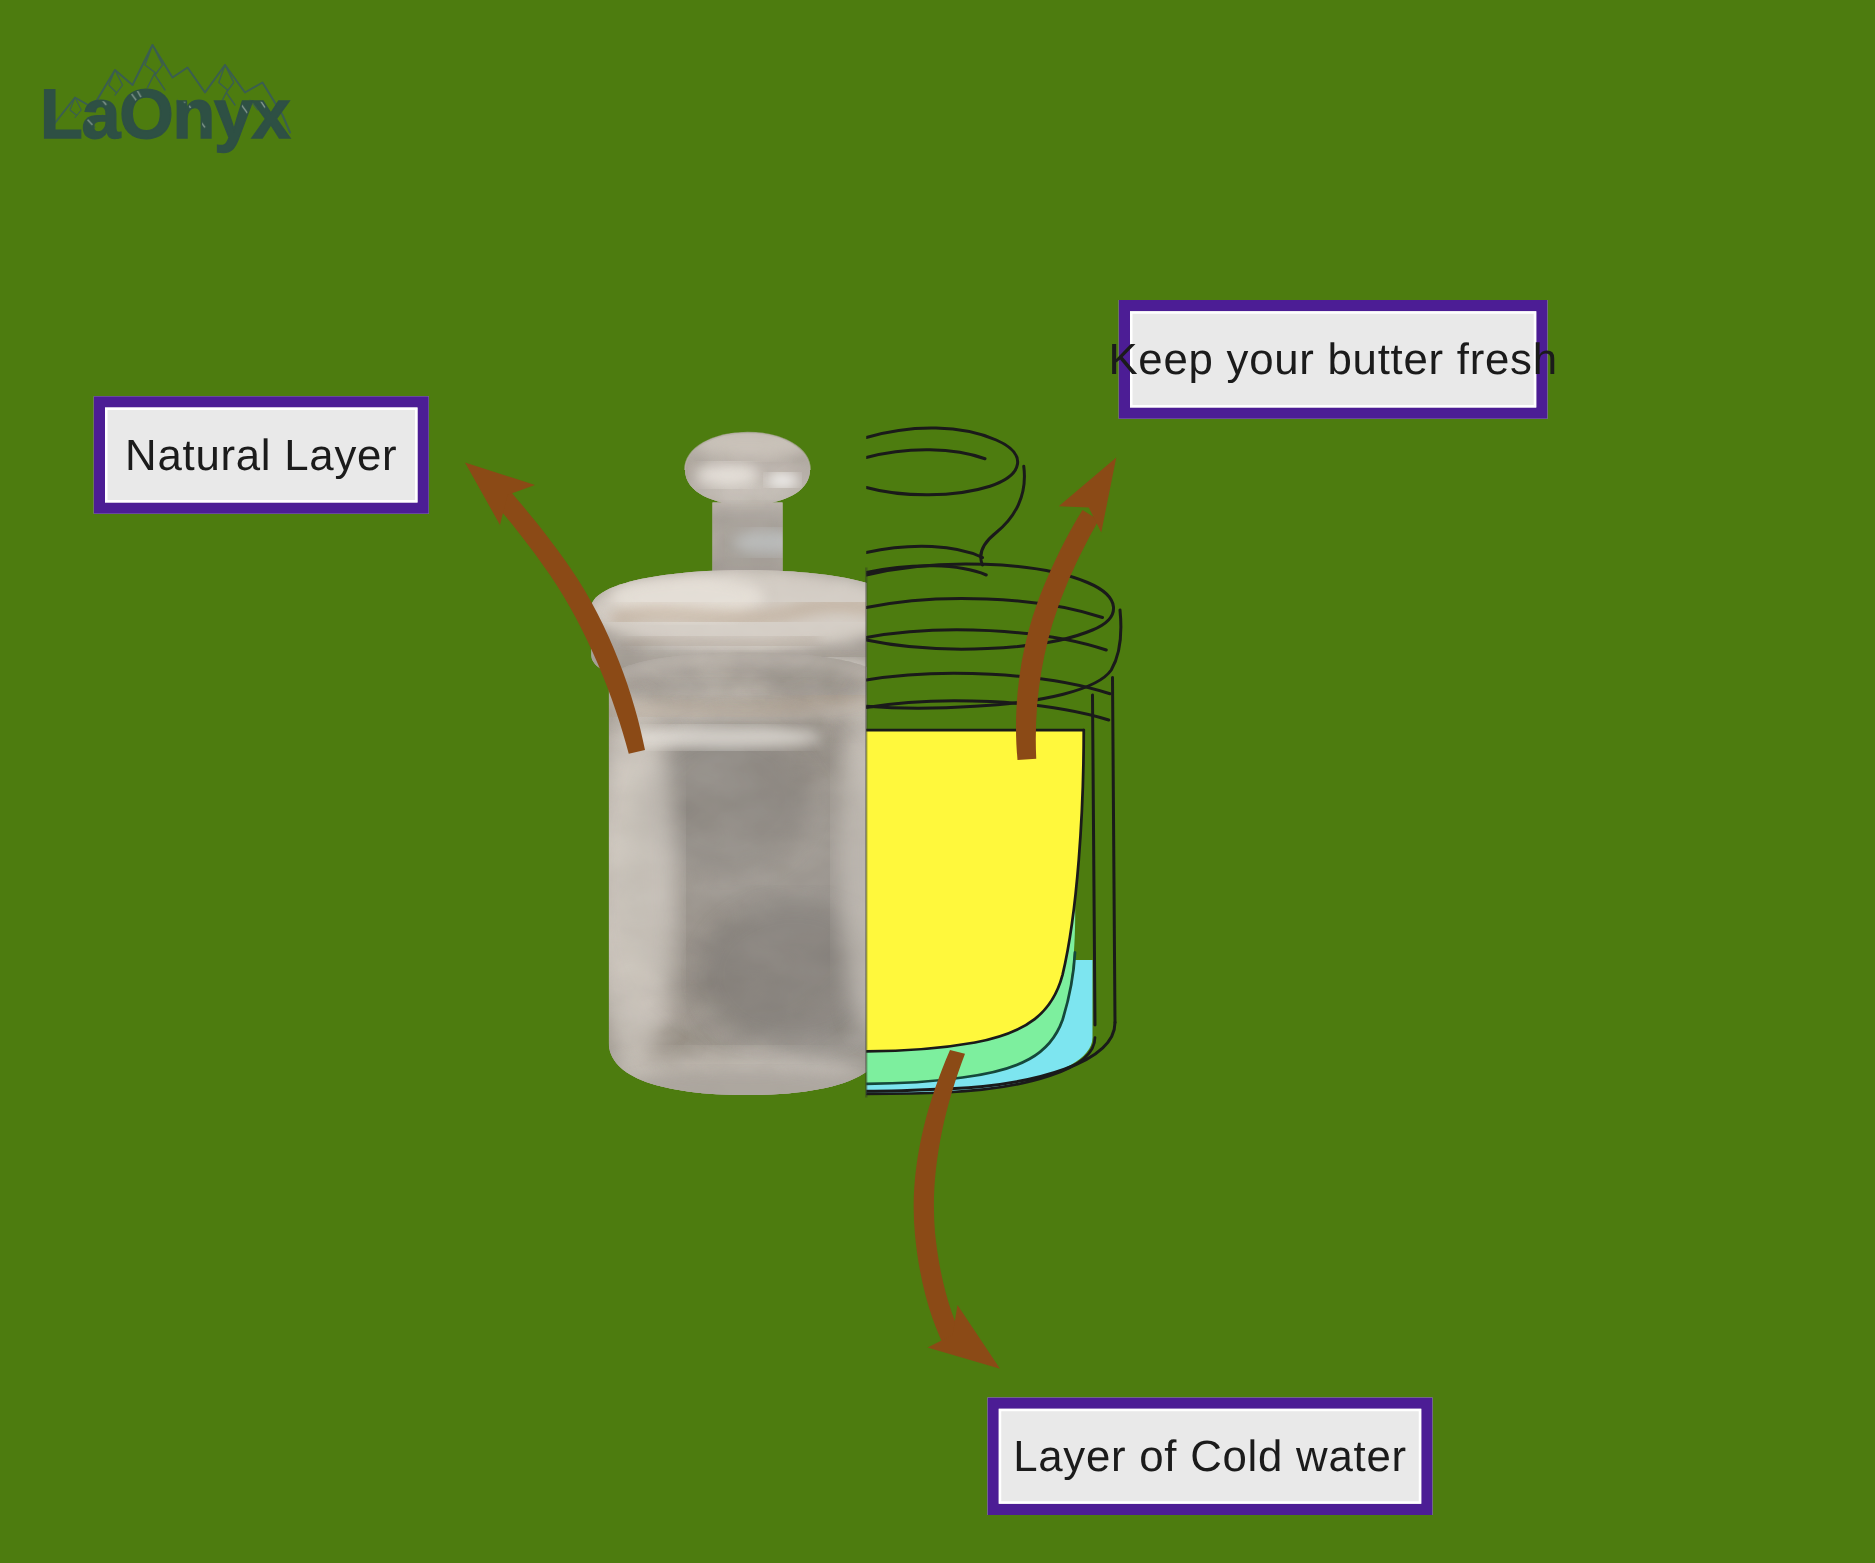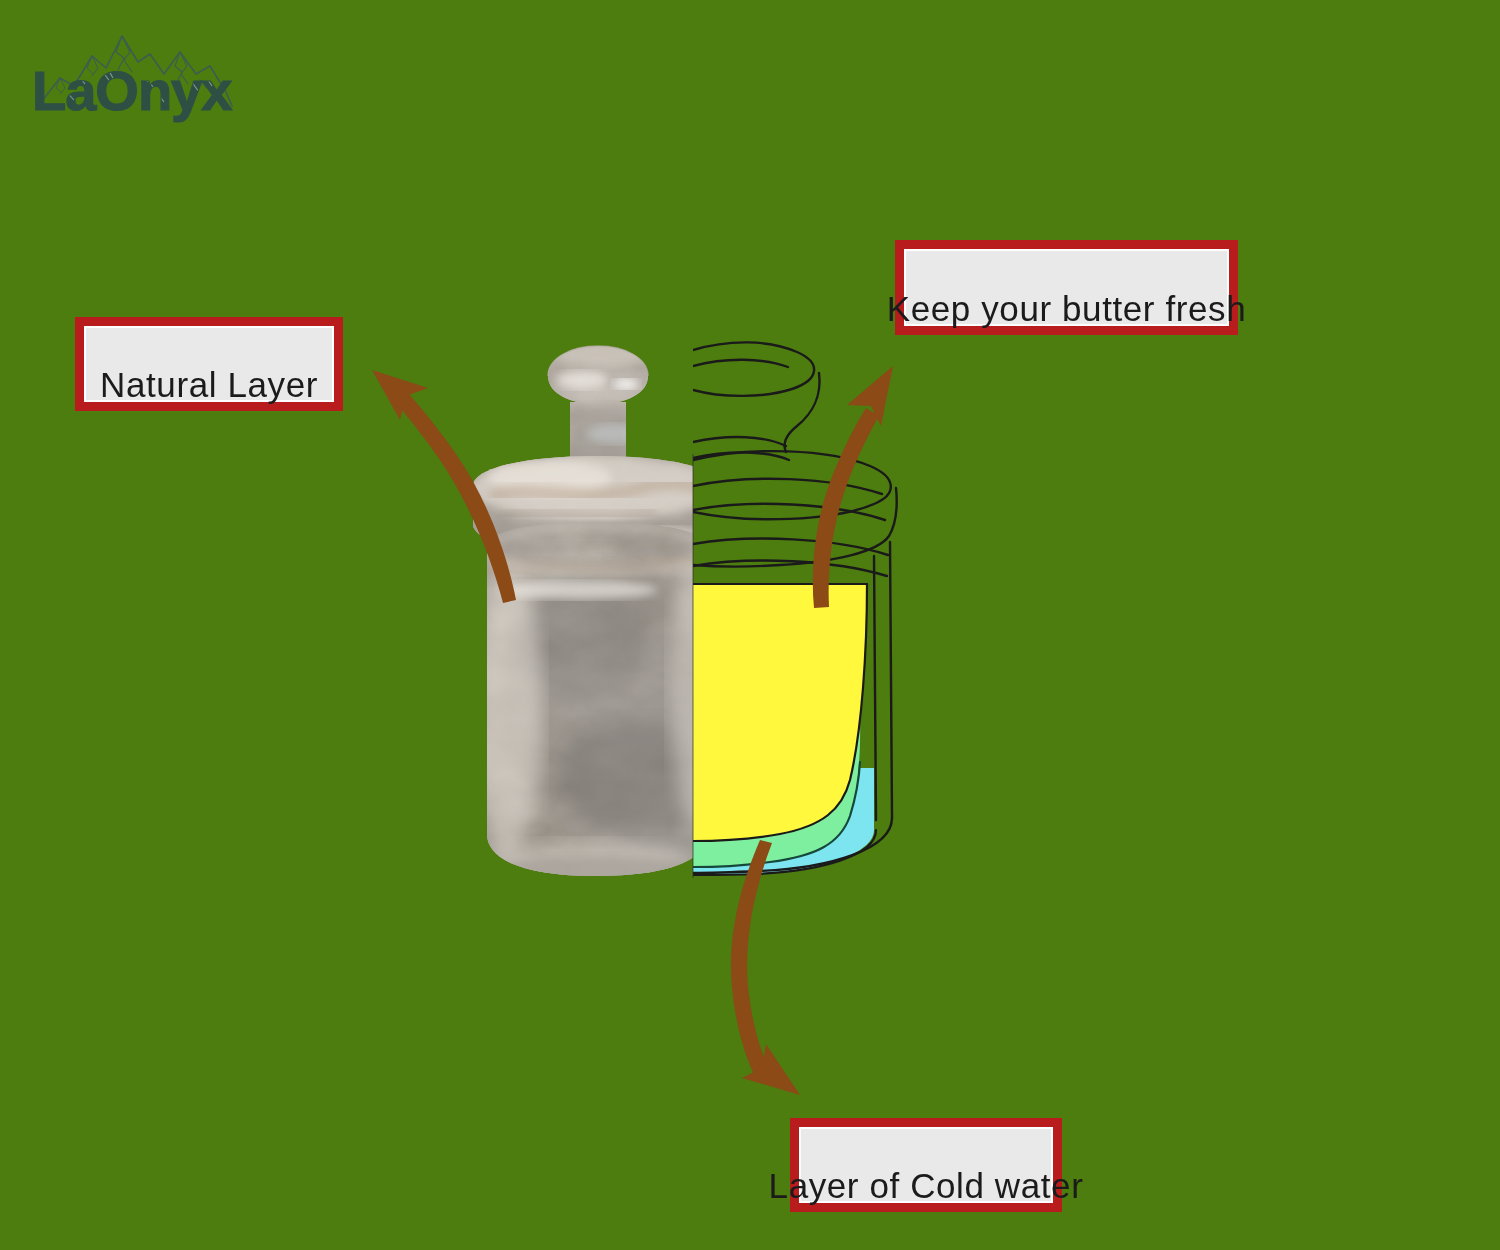--- a/index.html
+++ b/index.html
@@ -25,24 +25,24 @@
     top: 22px;
     width: 210px;
     height: 110px;
   }
   .logo svg { display: block; width: 210px; height: 110px; }
 
   
   .callout {
     position: absolute;
     box-sizing: border-box;
-    border: 9px solid #b91c1c;
+    border: 9px solid #4c1d95;
     background: #e9e9e9;
     display: flex;
-    align-items: flex-end;
+    align-items: center;
     justify-content: center;
   }
   .callout .inner-rule {
     position: absolute;
     left: 0; top: 0; right: 0; bottom: 0;
     border: 2px solid #ffffff;
     pointer-events: none;
   }
   .callout span.label-text {
     position: relative;
@@ -50,21 +50,21 @@
     font-size: 35px;
     font-weight: 300;
     letter-spacing: 0.6px;
     color: #1b1b1b;
     white-space: nowrap;
     line-height: 1;
   }
 
   #callout-marble   { left: 75px;  top: 317px;  width: 268px; height: 94px; }
   #callout-fresh    { left: 895px; top: 240px;  width: 343px; height: 95px; }
-  #callout-water    { left: 790px; top: 1118px; width: 272px; height: 94px; }
+  #callout-water    { left: 790px; top: 1118px; width: 356px; height: 94px; }
 
   
   .product {
     position: absolute;
     left: 430px;
     top: 310px;
     width: 570px;
     height: 600px;
   }
   .product svg { display: block; width: 570px; height: 600px; }

